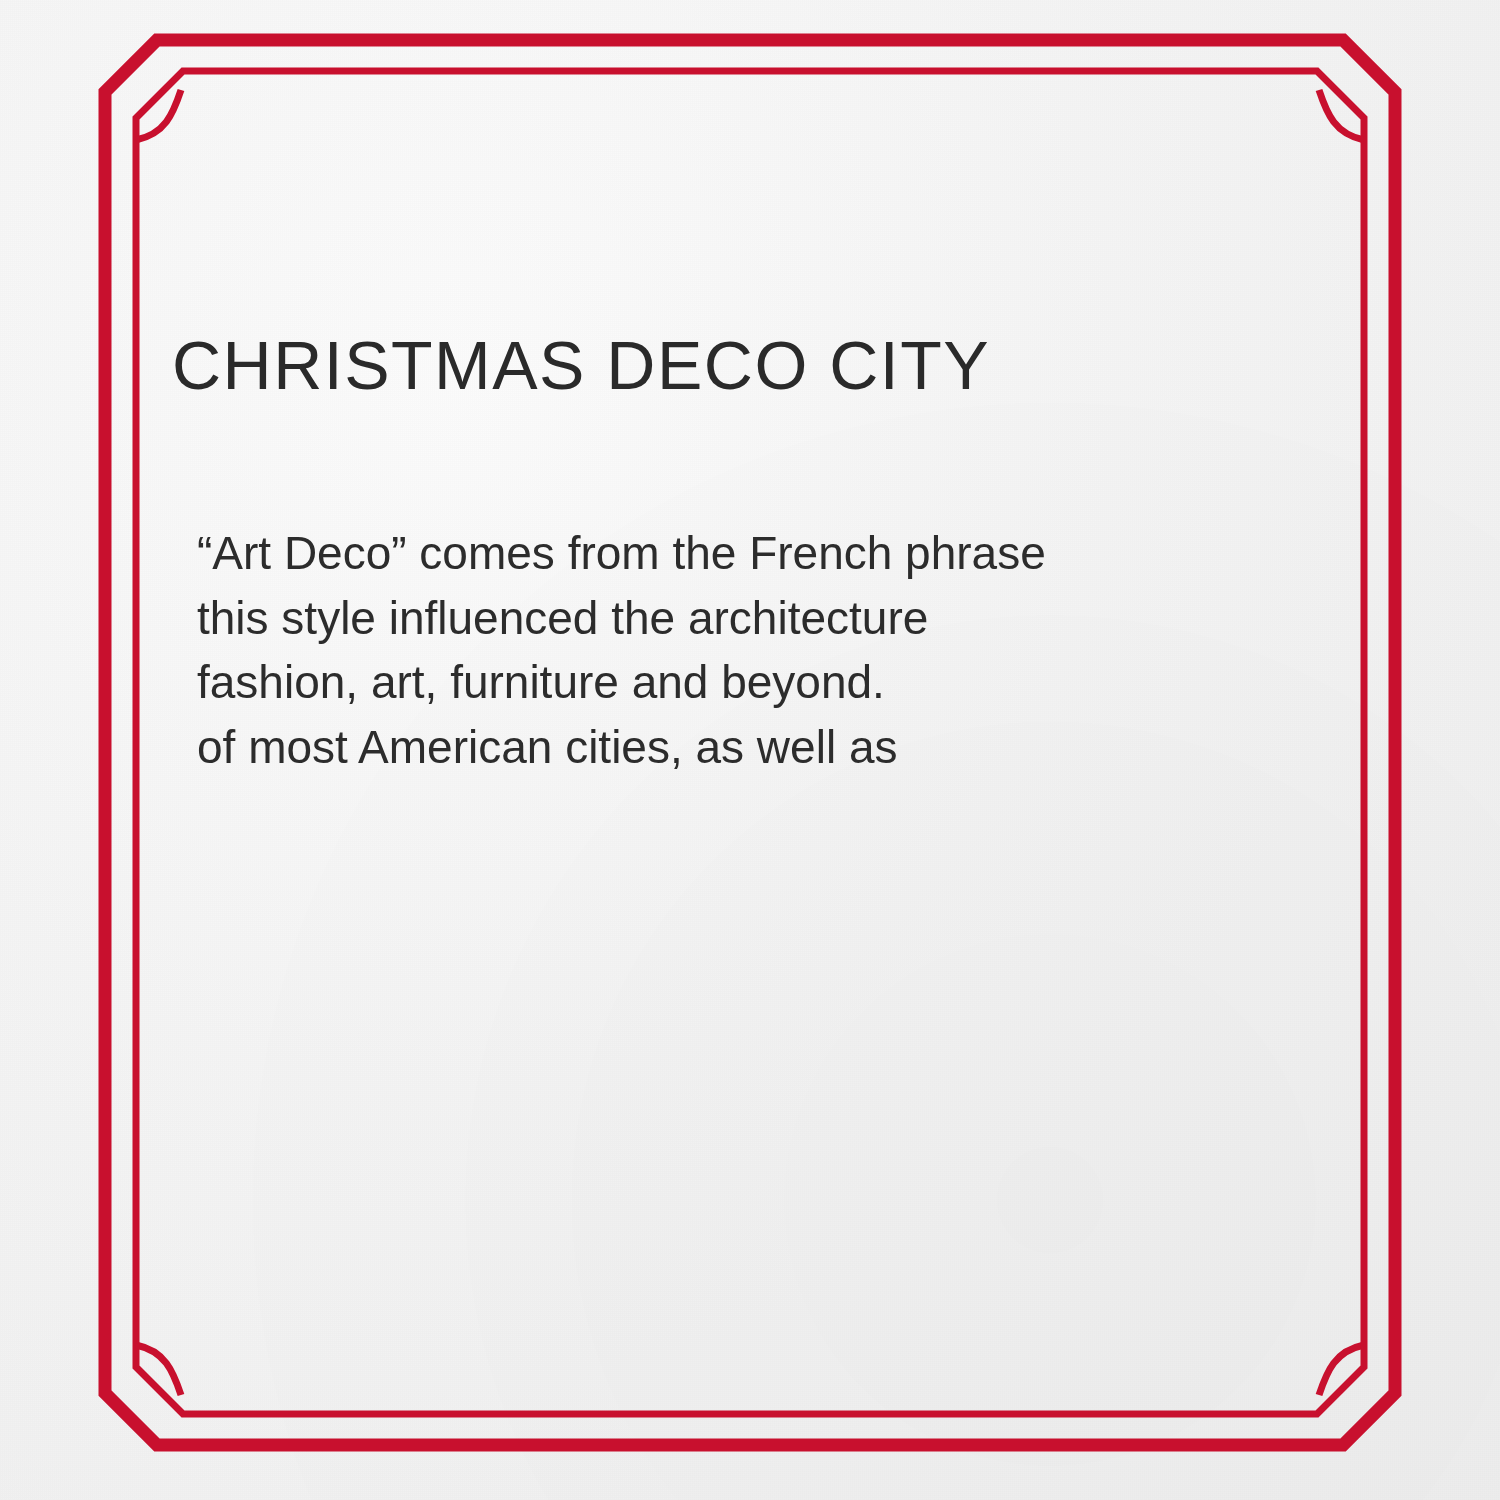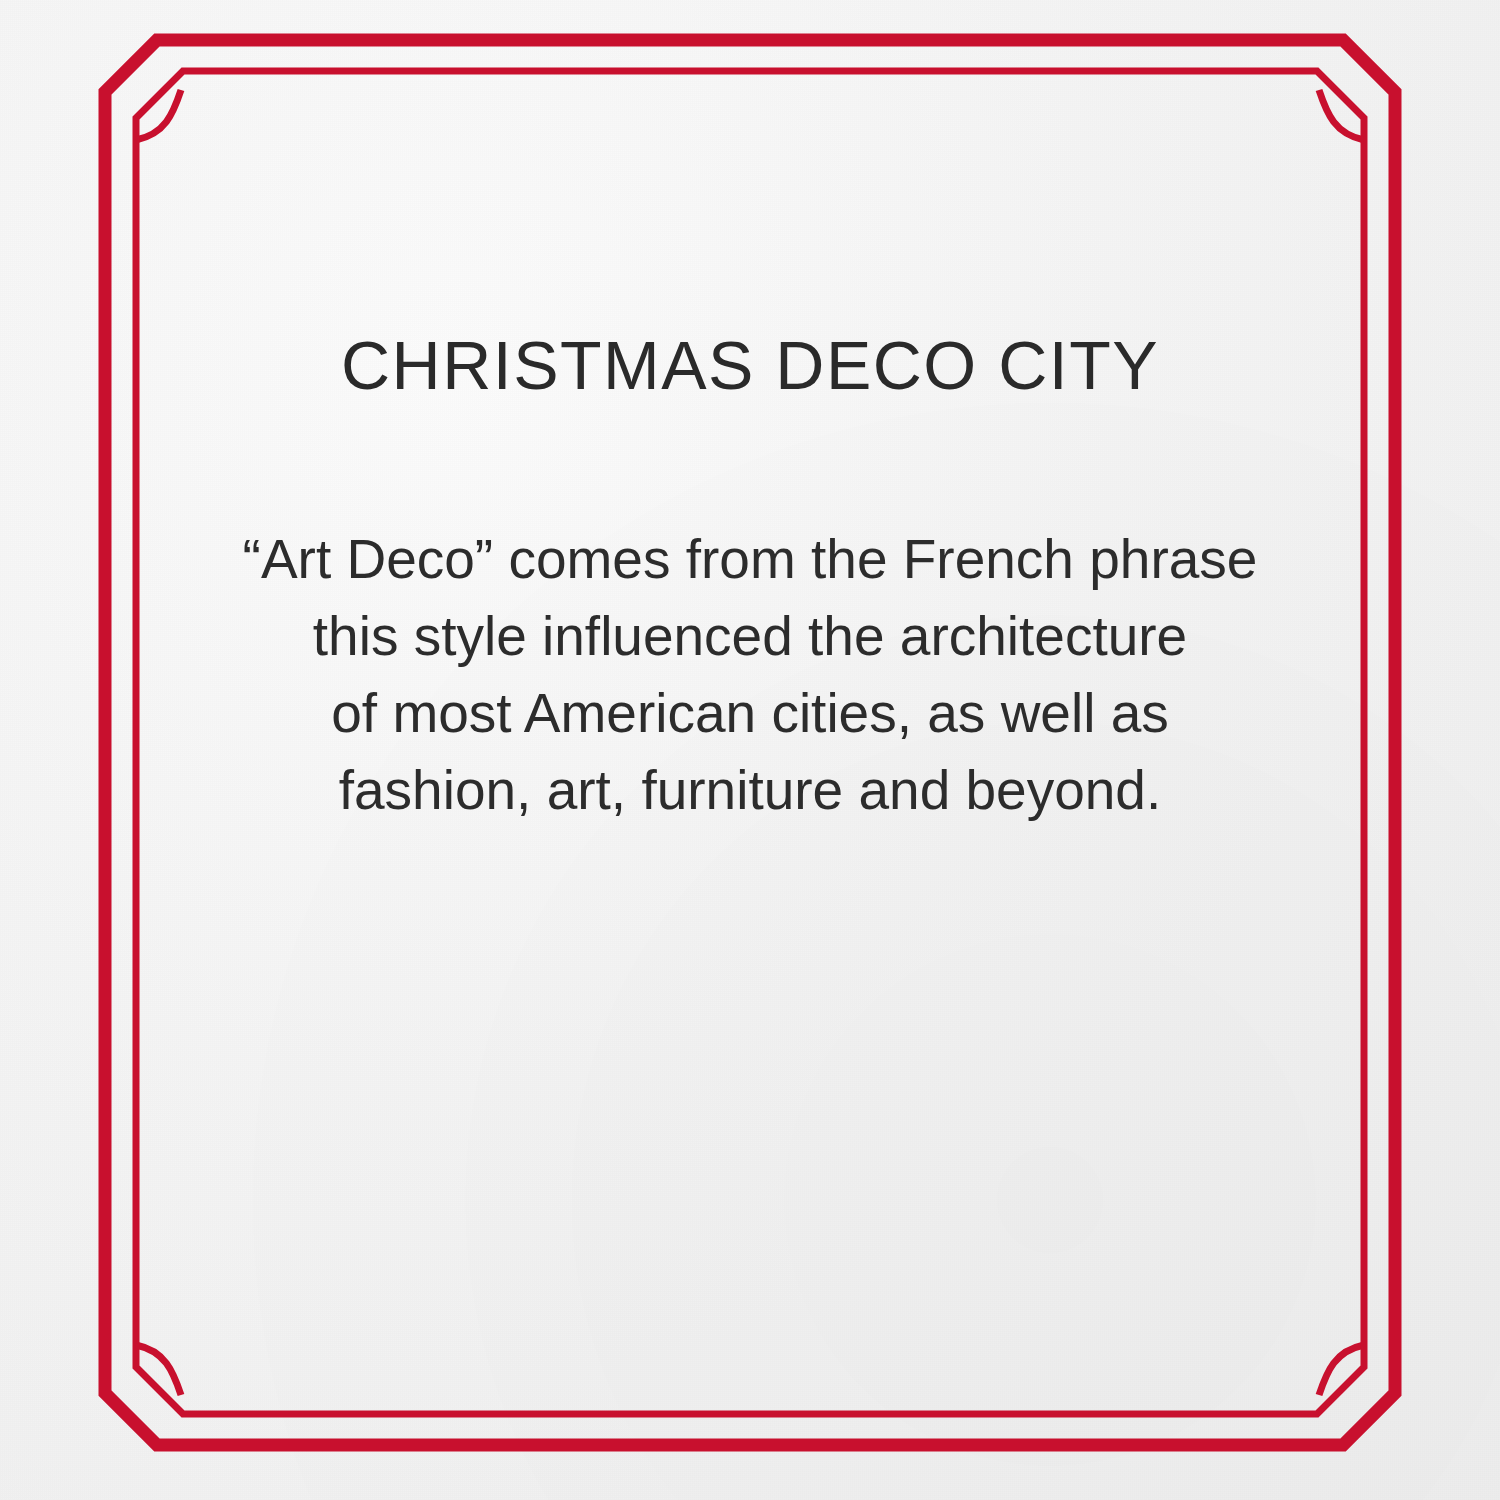--- a/index.html
+++ b/index.html
@@ -44,38 +44,37 @@
     height: 1425px;
   }
   #frame svg {
     display: block;
     width: 100%;
     height: 100%;
   }
 
   #content {
     position: absolute;
-    left: 160px;
+    left: 172px;
     top: 330px;
     width: 1180px;
-    text-align: center;
   }
 
   #title {
     font-size: 68px;
     letter-spacing: 1.5px;
     font-weight: 400;
     color: #2a2a2a;
     line-height: 1.05;
     margin: 0 0 120px 0;
     white-space: nowrap;
   }
 
   #body-text {
-    font-size: 55px;
+    font-size: 46px;
     line-height: 1.40;
     color: #2c2c2c;
     font-weight: 400;
     margin: 0;
     padding: 0 25px;
   }
   #body-text .ln {
     display: block;
     white-space: nowrap;
   }
@@ -99,18 +98,18 @@
       <path fill="none" stroke="#c8102e" stroke-width="7" d="M 41,1315 C 70,1321 78,1341 86,1365"></path>
       <path fill="none" stroke="#c8102e" stroke-width="7" d="M 1269,1315 C 1240,1321 1232,1341 1224,1365"></path>
     </svg>
   </div>
 
   <div id="content">
     <h1 id="title">CHRISTMAS DECO CITY</h1>
     <p id="body-text">
       <span class="ln">“Art Deco” comes from the French phrase</span>
       <span class="ln">this style influenced the architecture</span>
+      <span class="ln">fashion, art, furniture and beyond.</span>
       <span class="ln">of most American cities, as well as</span>
-      <span class="ln">fashion, art, furniture and beyond.</span>
     </p>
   </div>
 
 </div>
 
 </body></html>

